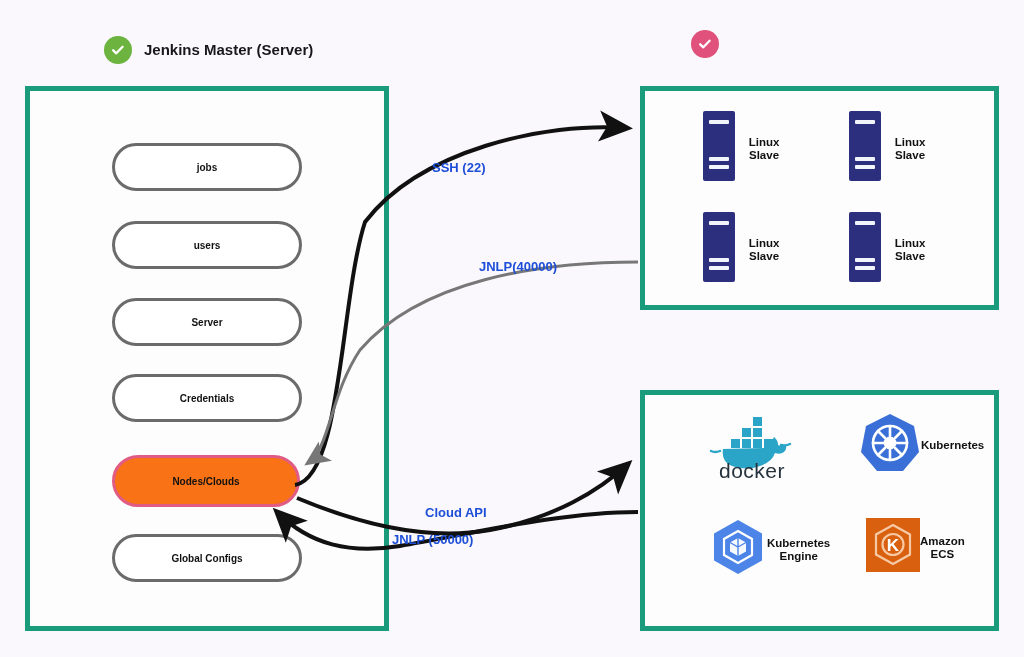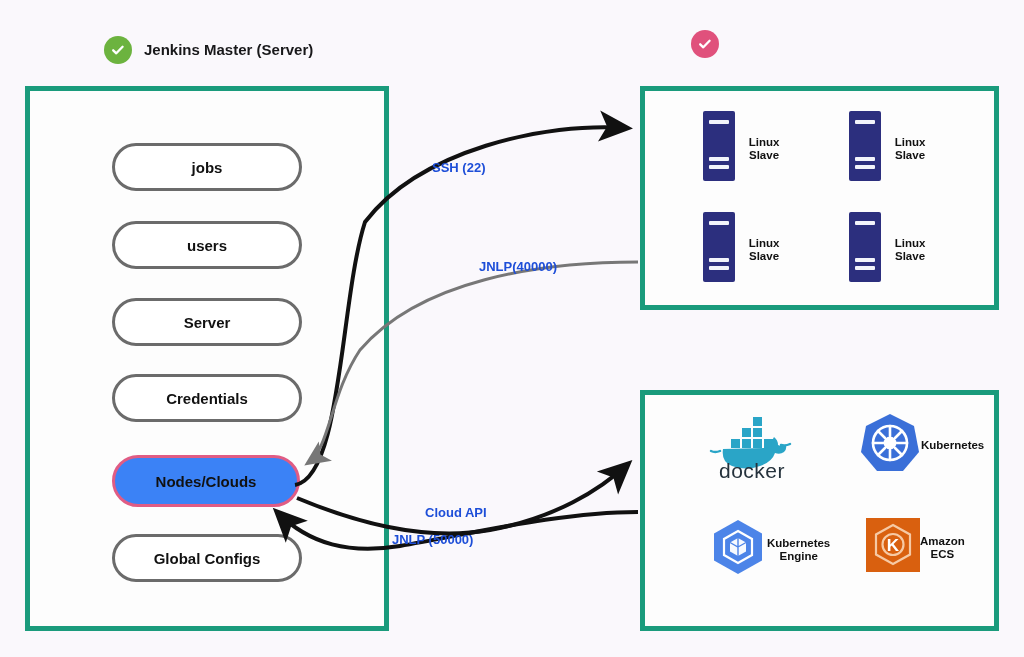--- a/index.html
+++ b/index.html
@@ -76,26 +76,26 @@
     border-radius: 26px;
     border: 3px solid #6b6b6b;
     background: #ffffff;
     display: flex;
     align-items: center;
     justify-content: center;
     box-sizing: border-box;
     z-index: 3;
   }
   .pill-label {
-    font-size: 15px;
+    font-size: 10px;
     font-weight: bold;
     color: #111;
   }
   .pill.highlight {
-    background: #3b82f6;
+    background: #f97316;
     border-color: #e05c84;
     width: 188px;
     height: 52px;
     border-radius: 28px;
   }
   .pill.highlight .pill-label { color: #111; }
 
   
   .tile {
     position: absolute;

